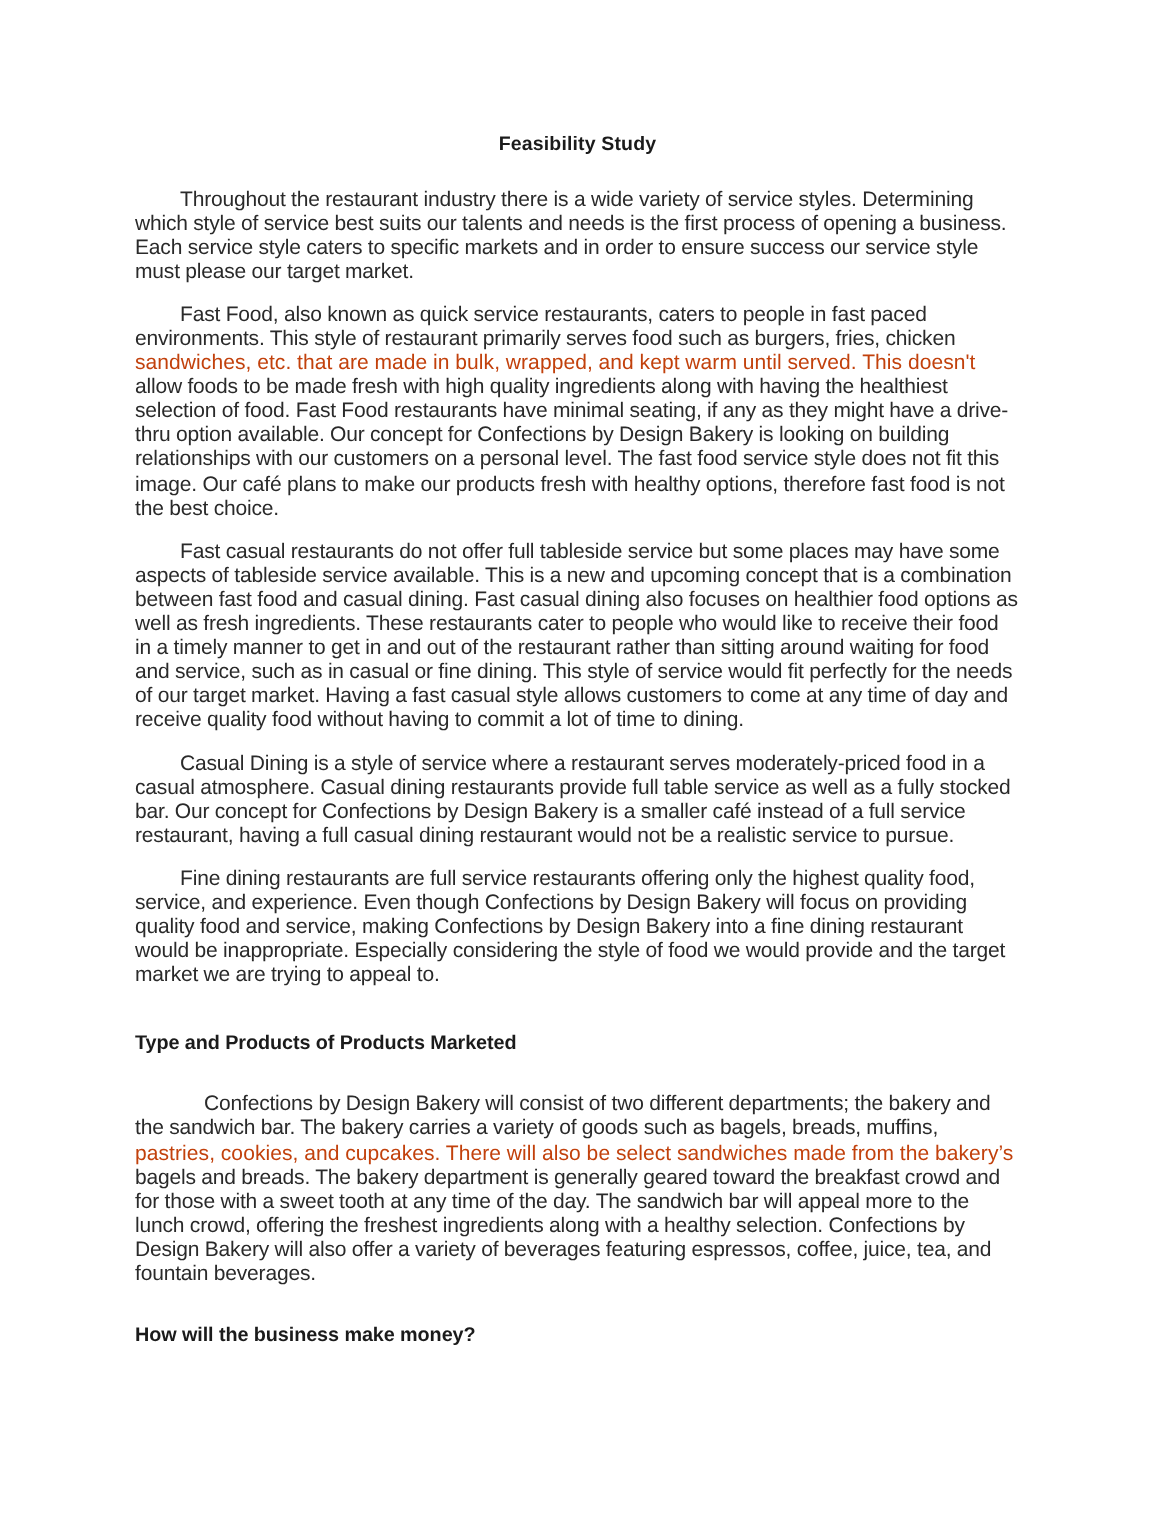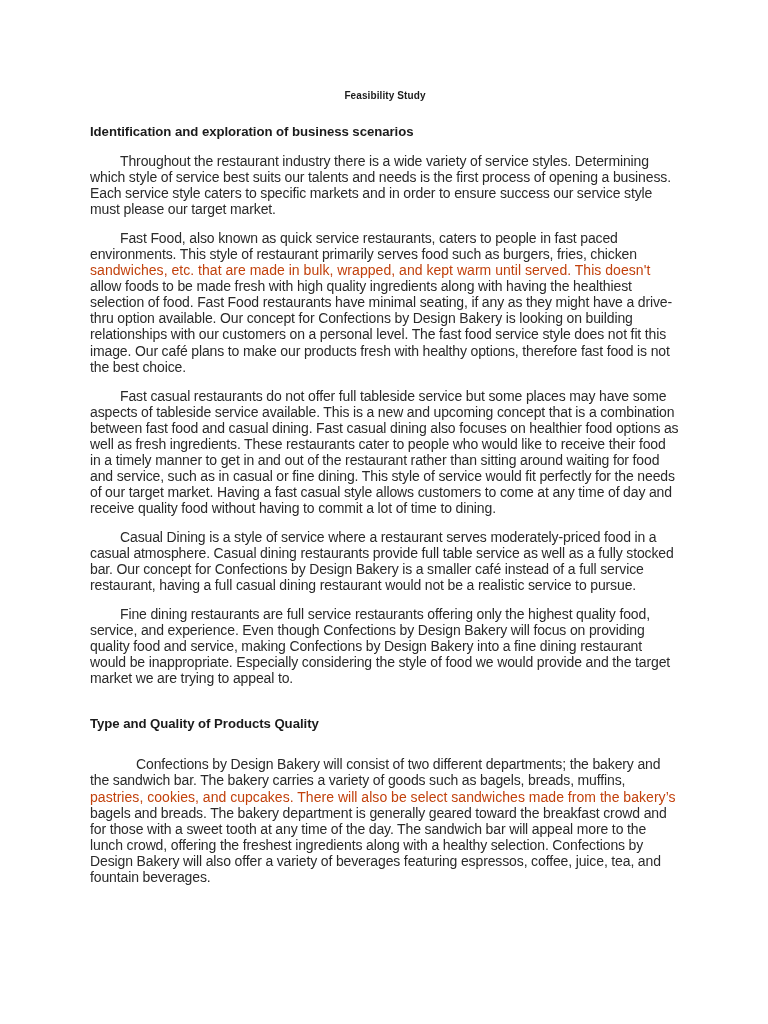--- a/index.html
+++ b/index.html
@@ -25,21 +25,21 @@
   }
 
   .content {
     position: absolute;
     left: 90px;
     top: 88px;
     width: 590px;
   }
 
   .doc-title {
-    font-size: 10px;
+    font-size: 13px;
     font-weight: bold;
     color: #1b1b1b;
     text-align: center;
     letter-spacing: 0.1px;
     margin: 0 0 20px 0;
     line-height: 16px;
   }
 
   .section-heading {
     font-size: 13.2px;
@@ -80,31 +80,31 @@
   .heading-gap-small { margin-top: 26px; }
 </style>
 </head>
 <body>
 
 <div class="page">
   <div class="content">
 
     <h1 class="doc-title">Feasibility Study</h1>
 
-    <h2 class="section-heading">Identification and exploration of business scenarios</h2>
 
     <p class="body-text">Throughout the restaurant industry there is a wide variety of service styles. Determining which style of service best suits our talents and needs is the first process of opening a business. Each service style caters to specific markets and in order to ensure success our service style must please our target market.</p>
 
     <p class="body-text"><span>Fast Food, also known as quick service restaurants, caters to people in fast paced environments. This style of restaurant primarily serves food such as burgers, fries, chicken </span><span class="faded">sandwiches, etc. that are made in bulk, wrapped, and kept warm until served.  This doesn't </span><span>allow foods to be made fresh with high quality ingredients along with having the healthiest selection of food.  Fast Food restaurants have minimal seating, if any as they might have a drive-thru option available. Our concept for Confections by Design Bakery is looking on building relationships with our customers on a personal level. The fast food service style does not fit this image.  Our café plans to make our products fresh with healthy options, therefore fast food is not the best choice.</span></p>
 
     <p class="body-text">Fast casual restaurants do not offer full tableside service but some places may have some aspects of tableside service available. This is a new and upcoming concept that is a combination between fast food and casual dining. Fast casual dining also focuses on healthier food options as well as fresh ingredients. These restaurants cater to people who would like to receive their food in a timely manner to get in and out of the restaurant rather than sitting around waiting for food and service, such as in casual or fine dining. This style of service would fit perfectly for the needs of our target market. Having a fast casual style allows customers to come at any time of day and receive quality food without having to commit a lot of time to dining.</p>
 
     <p class="body-text">Casual Dining is a style of service where a restaurant serves moderately-priced food in a casual atmosphere. Casual dining restaurants provide full table service as well as a fully stocked bar. Our concept for Confections by Design Bakery is a smaller café instead of a full service restaurant, having a full casual dining restaurant would not be a realistic service to pursue.</p>
 
     <p class="body-text">Fine dining restaurants are full service restaurants offering only the highest quality food, service, and experience. Even though Confections by Design Bakery will focus on providing quality food and service, making Confections by Design Bakery into a fine dining restaurant would be inappropriate. Especially considering the style of food we would provide and the target market we are trying to appeal to.</p>
 
-    <h2 class="section-heading spaced-above">Type and Quality of Products Quality</h2>
+    <h2 class="section-heading spaced-above">Type and Products of Products Marketed</h2>
 
     <p class="body-text wide-indent"><span>Confections by Design Bakery will consist of two different departments; the bakery and the sandwich bar. The bakery carries a variety of goods such as bagels, breads, muffins, </span><span class="faded">pastries, cookies, and cupcakes. There will also be select sandwiches made from the bakery’s </span><span>bagels and breads. The bakery department is generally geared toward the breakfast crowd and for those with a sweet tooth at any time of the day.  The sandwich bar will appeal more to the lunch crowd, offering the freshest ingredients along with a healthy selection. Confections by Design Bakery will also offer a variety of beverages featuring espressos, coffee, juice, tea, and fountain beverages.</span></p>
 
+    <h2 class="section-heading heading-gap-small">How will the business make money?</h2>
 
   </div>
 </div>
 
 </body></html>

